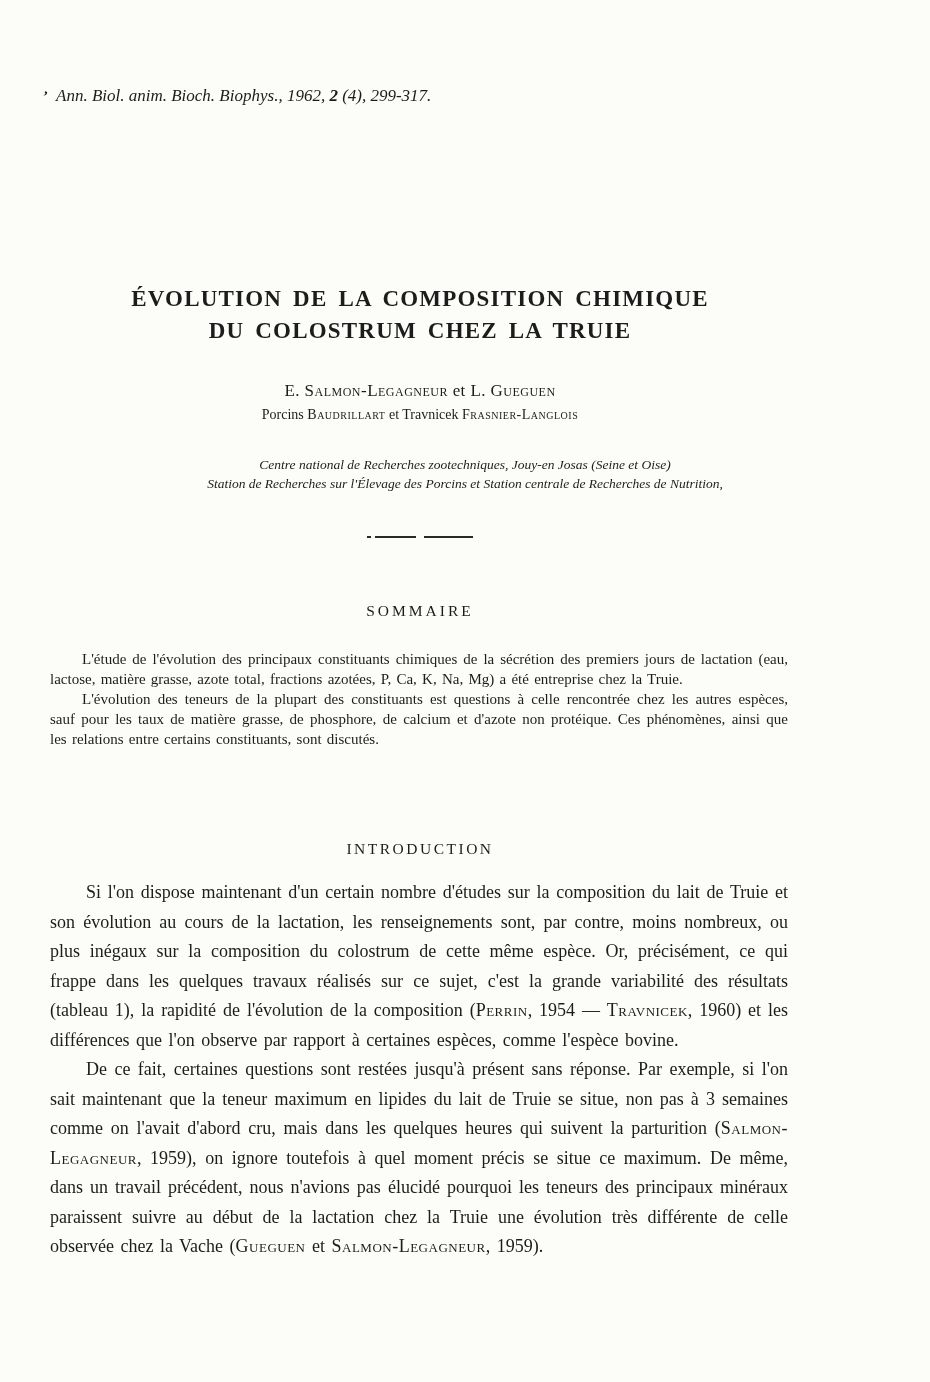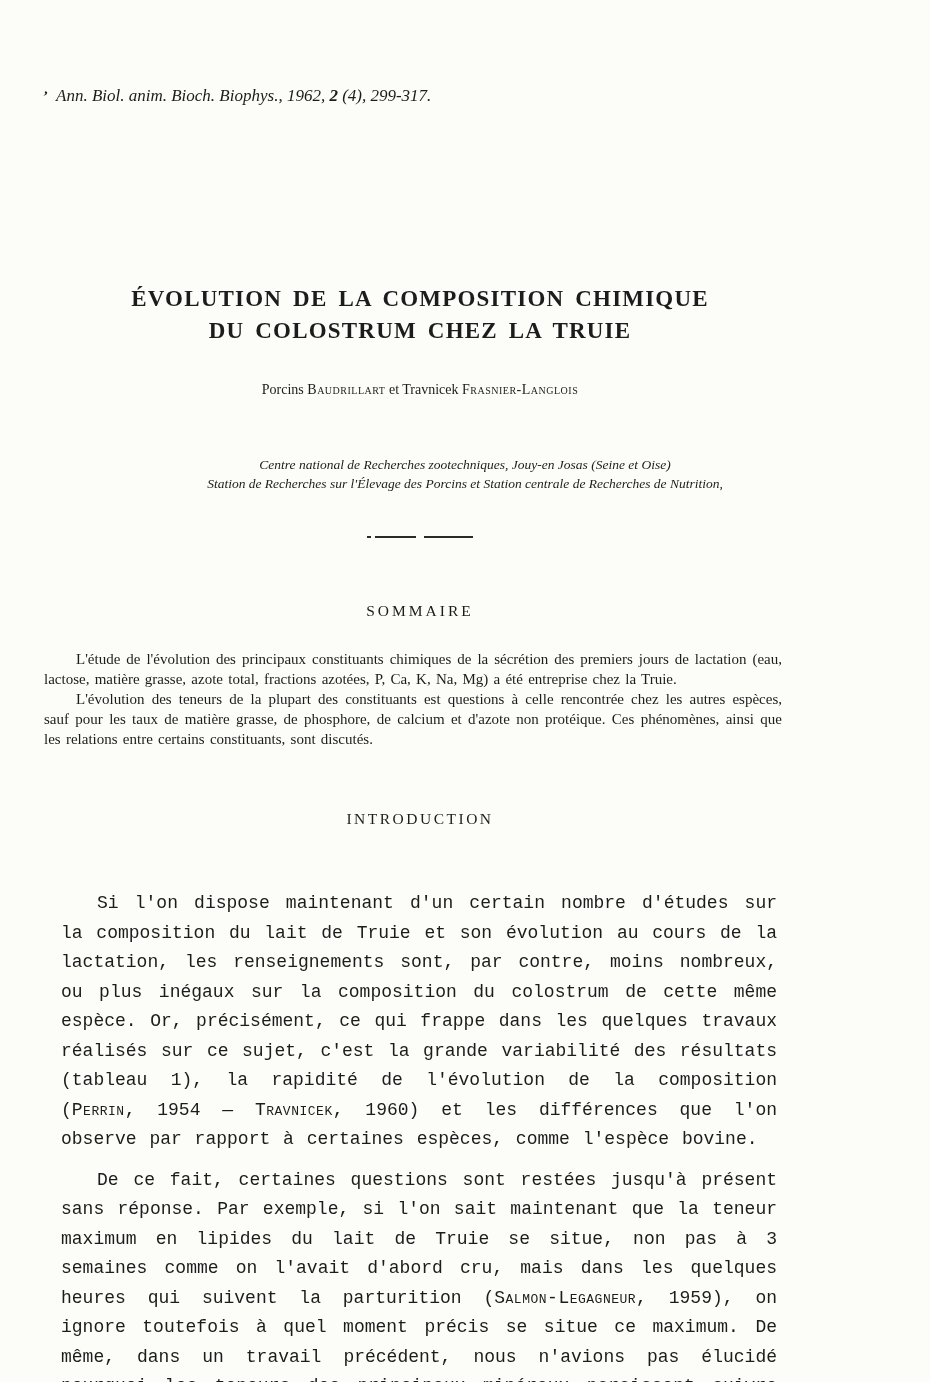--- a/index.html
+++ b/index.html
@@ -93,47 +93,47 @@
   .section-heading {
     position: absolute;
     left: 50px;
     width: 740px;
     text-align: center;
     font-size: 15.5px;
     letter-spacing: 3px;
     word-spacing: 2px;
   }
   .sommaire-heading { top: 602px; }
-  .introduction-heading { top: 810px; letter-spacing: 2.5px; }
+  .introduction-heading { top: 840px; letter-spacing: 2.5px; }
 
   
   .summary-block {
     position: absolute;
     top: 649px;
-    left: 44px;
+    left: 50px;
     width: 738px;
     font-size: 15px;
     line-height: 20px;
     text-align: justify;
     word-spacing: 1.5px;
   }
   .summary-block p { margin: 0; text-indent: 32px; }
 
   
   .intro-block {
     position: absolute;
     top: 878px;
     left: 50px;
     width: 738px;
     font-size: 18px;
     line-height: 29.5px;
     text-align: justify;
     word-spacing: 2px;
   }
-  .intro-block p { margin: 11px; text-indent: 36px; font-family: Liberation Mono, monospace; }
+  .intro-block p { margin: 0; text-indent: 36px; }
 
   
   .sc { font-variant: small-caps; letter-spacing: 0.5px; }
   .i  { font-style: italic; }
   .b  { font-weight: bold; }
 </style>
 </head>
 <body>
 
 <div class="page">
@@ -141,20 +141,21 @@
   <div class="citation-row">
     <span class="margin-mark">’</span><span><span class="i">Ann. Biol. anim. Bioch. Biophys., 1962, </span><span class="i b">2</span><span class="i"> (4), 299-317.</span></span>
   </div>
 
   <div class="title-block">
     <div>ÉVOLUTION DE LA COMPOSITION CHIMIQUE</div>
     <div>DU COLOSTRUM CHEZ LA TRUIE</div>
   </div>
 
   <div class="authors-block">
+    <div class="authors-line"><span>E. </span><span class="sc">Salmon-Legagneur</span><span> et L. </span><span class="sc">Gueguen</span></div>
     <div class="collab-line"><span>Porcins </span><span class="sc">Baudrillart</span><span> et Travnicek </span><span class="sc">Frasnier-Langlois</span></div>
   </div>
 
   <div class="affiliation-block">
     <div>Centre national de Recherches zootechniques, Jouy-en Josas (Seine et Oise)</div>
     <div>Station de Recherches sur l'Élevage des Porcins et Station centrale de Recherches de Nutrition,</div>
   </div>
 
   <div class="divider"></div>
 

